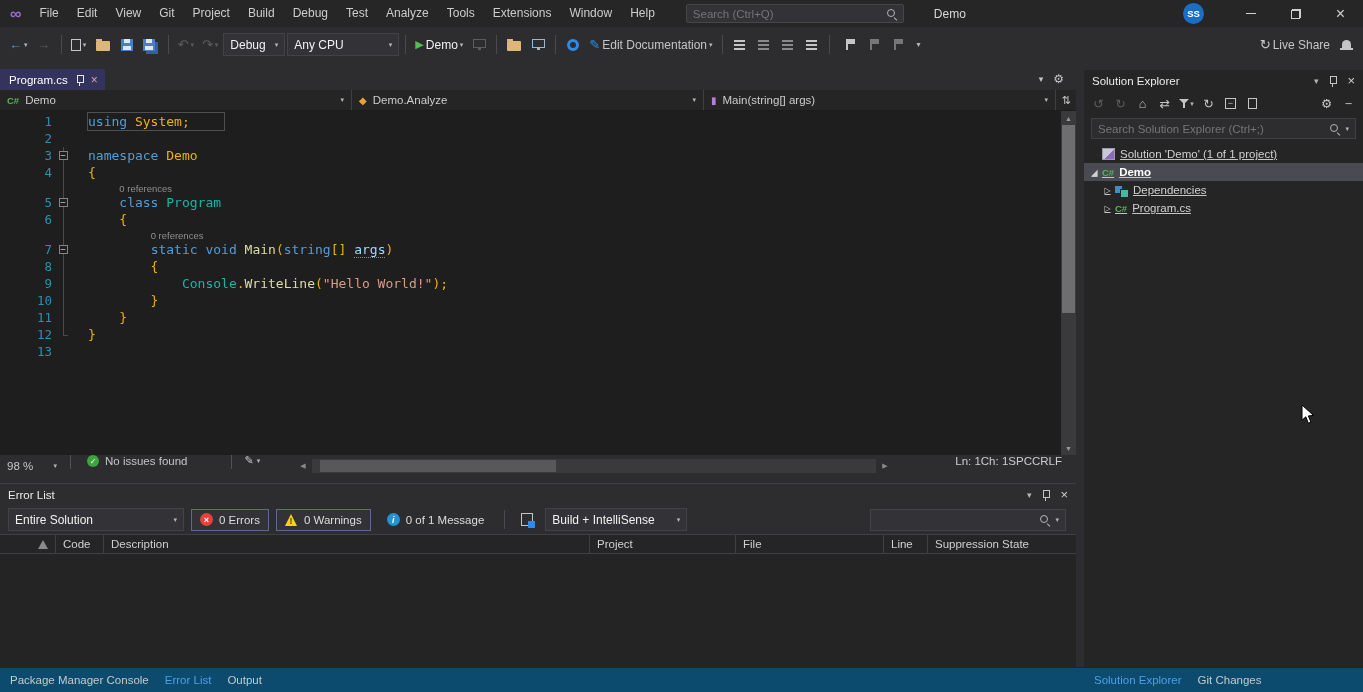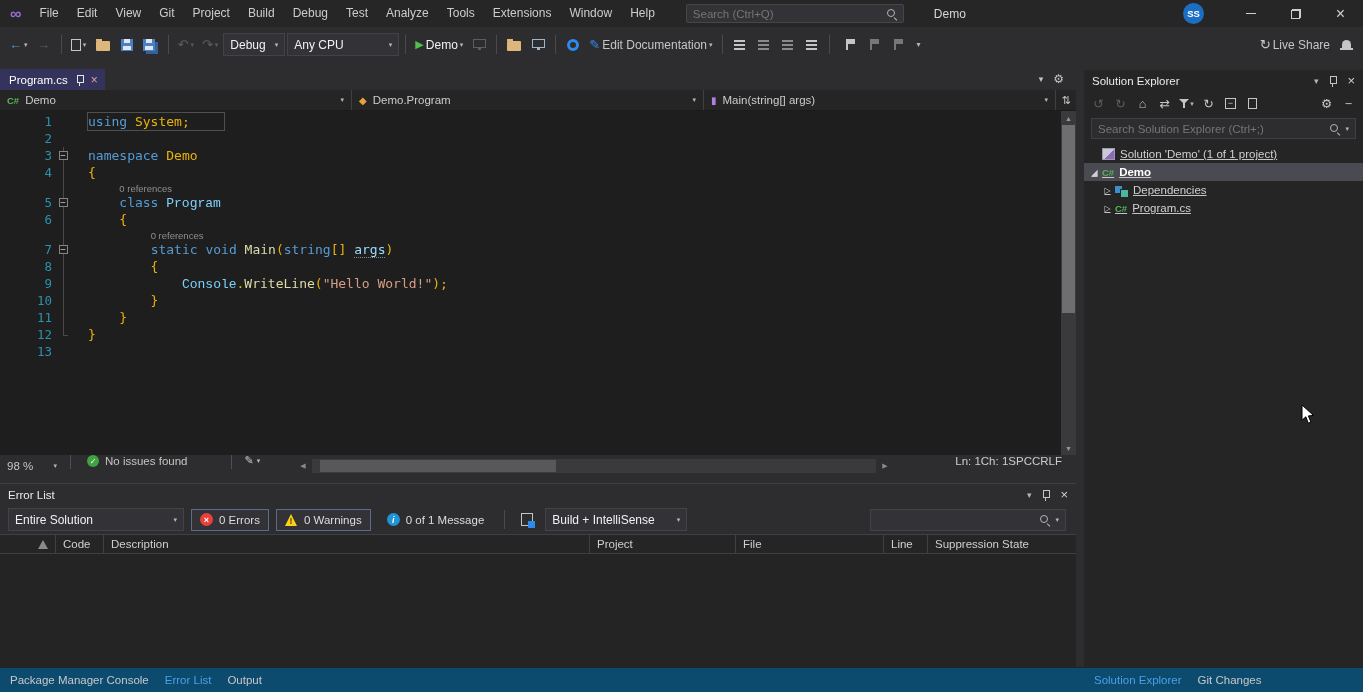--- a/index.html
+++ b/index.html
@@ -100,21 +100,21 @@
   .crow { display:flex; height:17px; line-height:17px; white-space:pre; }
   .lens-row { height:13px; line-height:13px; }
   .lnum { width:52px; text-align:right; color:#2b91af; flex:0 0 auto; font-size:12.5px; }
   .outl { width:22px; flex:0 0 auto; display:flex; align-items:center; justify-content:center; position:relative; }
   .oline { position:absolute; left:50%; top:0; bottom:0; width:1px; background:#4a4a4a; }
   .oline.end { bottom:auto; height:9px; }
   .otick { position:absolute; left:50%; top:9px; width:5px; height:1px; background:#4a4a4a; }
   .obox { position:relative; z-index:1; width:9px; height:9px; border:1px solid #858585; background:#1e1e1e;
     color:#c8c8c8; font-size:9px; line-height:7px; text-align:center; }
   .ctext { padding-left:14px; color:#dcdcdc; }
-  .tk-kw { color:#569cd6; } .tk-ty { color:#7dd3fc;font-family:Liberation Mono, monospace; } .tk-me { color:#dcdcaa; }
+  .tk-kw { color:#569cd6; } .tk-ty { color:#14b8a6; } .tk-me { color:#dcdcaa; }
   .tk-st { color:#d69d85; } .tk-pl { color:#eab308; }
   .tk-pm { color:#9cdcfe; border-bottom:1px dotted #8a8a8a; }
   .lens { font-family:"Liberation Sans",sans-serif; font-size:9.5px; color:#8f8f8f; }
   .curline { display:inline-block; outline:1px solid #4f4f4f; padding-right:34px; }
   .vscroll { width:15px; background:#3a3a3c; position:relative; flex:0 0 auto; }
   .varr { position:absolute; left:0; right:0; height:14px; display:flex; align-items:center; justify-content:center; font-size:7px; color:#999; }
   .varr.up { top:0; } .varr.dn { bottom:0; }
   .vthumb { position:absolute; left:1px; right:1px; top:14px; height:188px; background:#6e6e70; }
 
   
@@ -351,21 +351,21 @@
       </div>
 
       <div class="navbar">
         <div class="navcombo">
           <span class="nav-cs">C#</span>
           <span>Demo</span>
             <span class="dd">▾</span>
         </div>
         <div class="navcombo">
           <span class="nav-class">◆</span>
-          <span>Demo.Program</span>
+          <span>Demo.Analyze</span>
             <span class="dd">▾</span>
         </div>
         <div class="navcombo">
           <span class="nav-method">▮</span>
           <span>Main(string[] args)</span>
             <span class="dd">▾</span>
         </div>
         <div class="navend">⇅</div>
       </div>
 

